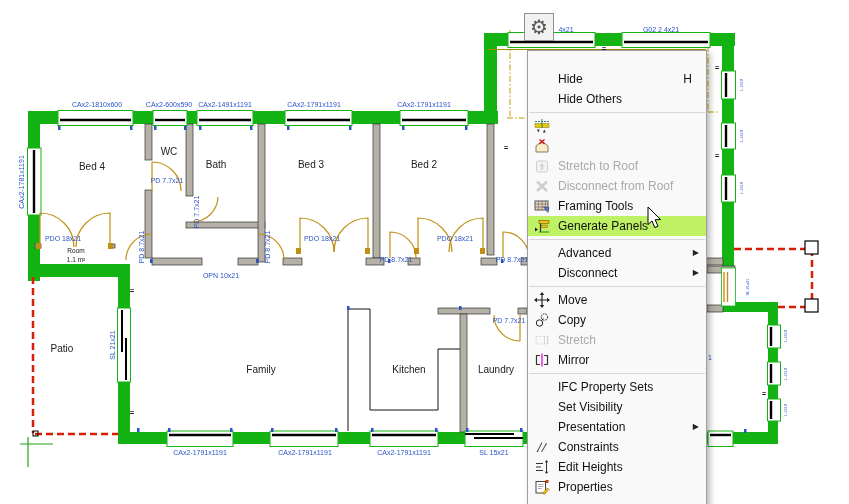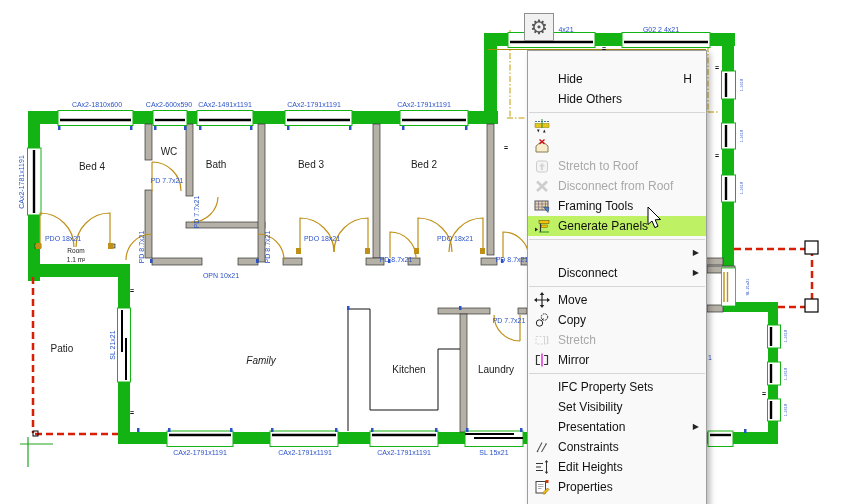--- a/index.html
+++ b/index.html
@@ -185,21 +185,21 @@
         <rect x="744" y="429" width="2.5" height="4" fill="#2b52c8"></rect>
       </g>
     </svg>
   <div id="labels">
       <span class="room" style="left: 92px; top: 167px;">Bed 4</span>
       <span class="room" style="left: 169px; top: 152px;">WC</span>
       <span class="room" style="left: 216px; top: 165px;">Bath</span>
       <span class="room" style="left: 311px; top: 165px;">Bed 3</span>
       <span class="room" style="left: 424px; top: 165px;">Bed 2</span>
       <span class="room" style="left: 62px; top: 349px;">Patio</span>
-      <span class="room" style="left: 261px; top: 361px; font-style: italic;">Family</span>
+      <span class="room" style="left: 261px; top: 370px;">Family</span>
       <span class="room" style="left: 409px; top: 370px;">Kitchen</span>
       <span class="room" style="left: 496px; top: 370px;">Laundry</span>
       <span class="plab" style="left: 97px; top: 104px;">CAx2-1810x600</span>
       <span class="plab" style="left: 169px; top: 104px;">CAx2-600x590</span>
       <span class="plab" style="left: 225px; top: 104px;">CAx2-1491x1191</span>
       <span class="plab" style="left: 314px; top: 104px;">CAx2-1791x1191</span>
       <span class="plab" style="left: 424px; top: 104px;">CAx2-1791x1191</span>
       <span class="plab" style="left: 566px; top: 29px;">4x21</span>
       <span class="plab" style="left: 661px; top: 29px;">G02 2 4x21</span>
       <span class="plab" style="left: 200px; top: 452px;">CAx2-1791x1191</span>
@@ -292,20 +292,21 @@
             <rect x="5" y="2.5" width="10" height="3" fill="#f4c20d" stroke="#6a5a00" stroke-width=".6"></rect>
             <path d="M6.5 5.5V14" stroke="#333" stroke-width="1.2"></path>
             <rect x="7.5" y="7" width="6" height="2.5" fill="#f4c20d" stroke="#6a5a00" stroke-width=".5"></rect>
             <line x1="5" y1="14" x2="15" y2="14" stroke="#2a8a2a"></line>
           </svg></span>
         <span class="lb">Generate Panels</span>
       </div>
       <div class="sep"></div>
       <div class="mi">
         <span class="ic"></span>
+        <span class="lb">Advanced</span>
         <span class="sub">▶</span>
       </div>
       <div class="mi">
         <span class="ic"></span>
         <span class="lb">Disconnect</span>
         <span class="sub">▶</span>
       </div>
       <div class="sep"></div>
       <div class="mi">
         <span class="ic"><svg width="16" height="16" viewBox="0 0 16 16">

